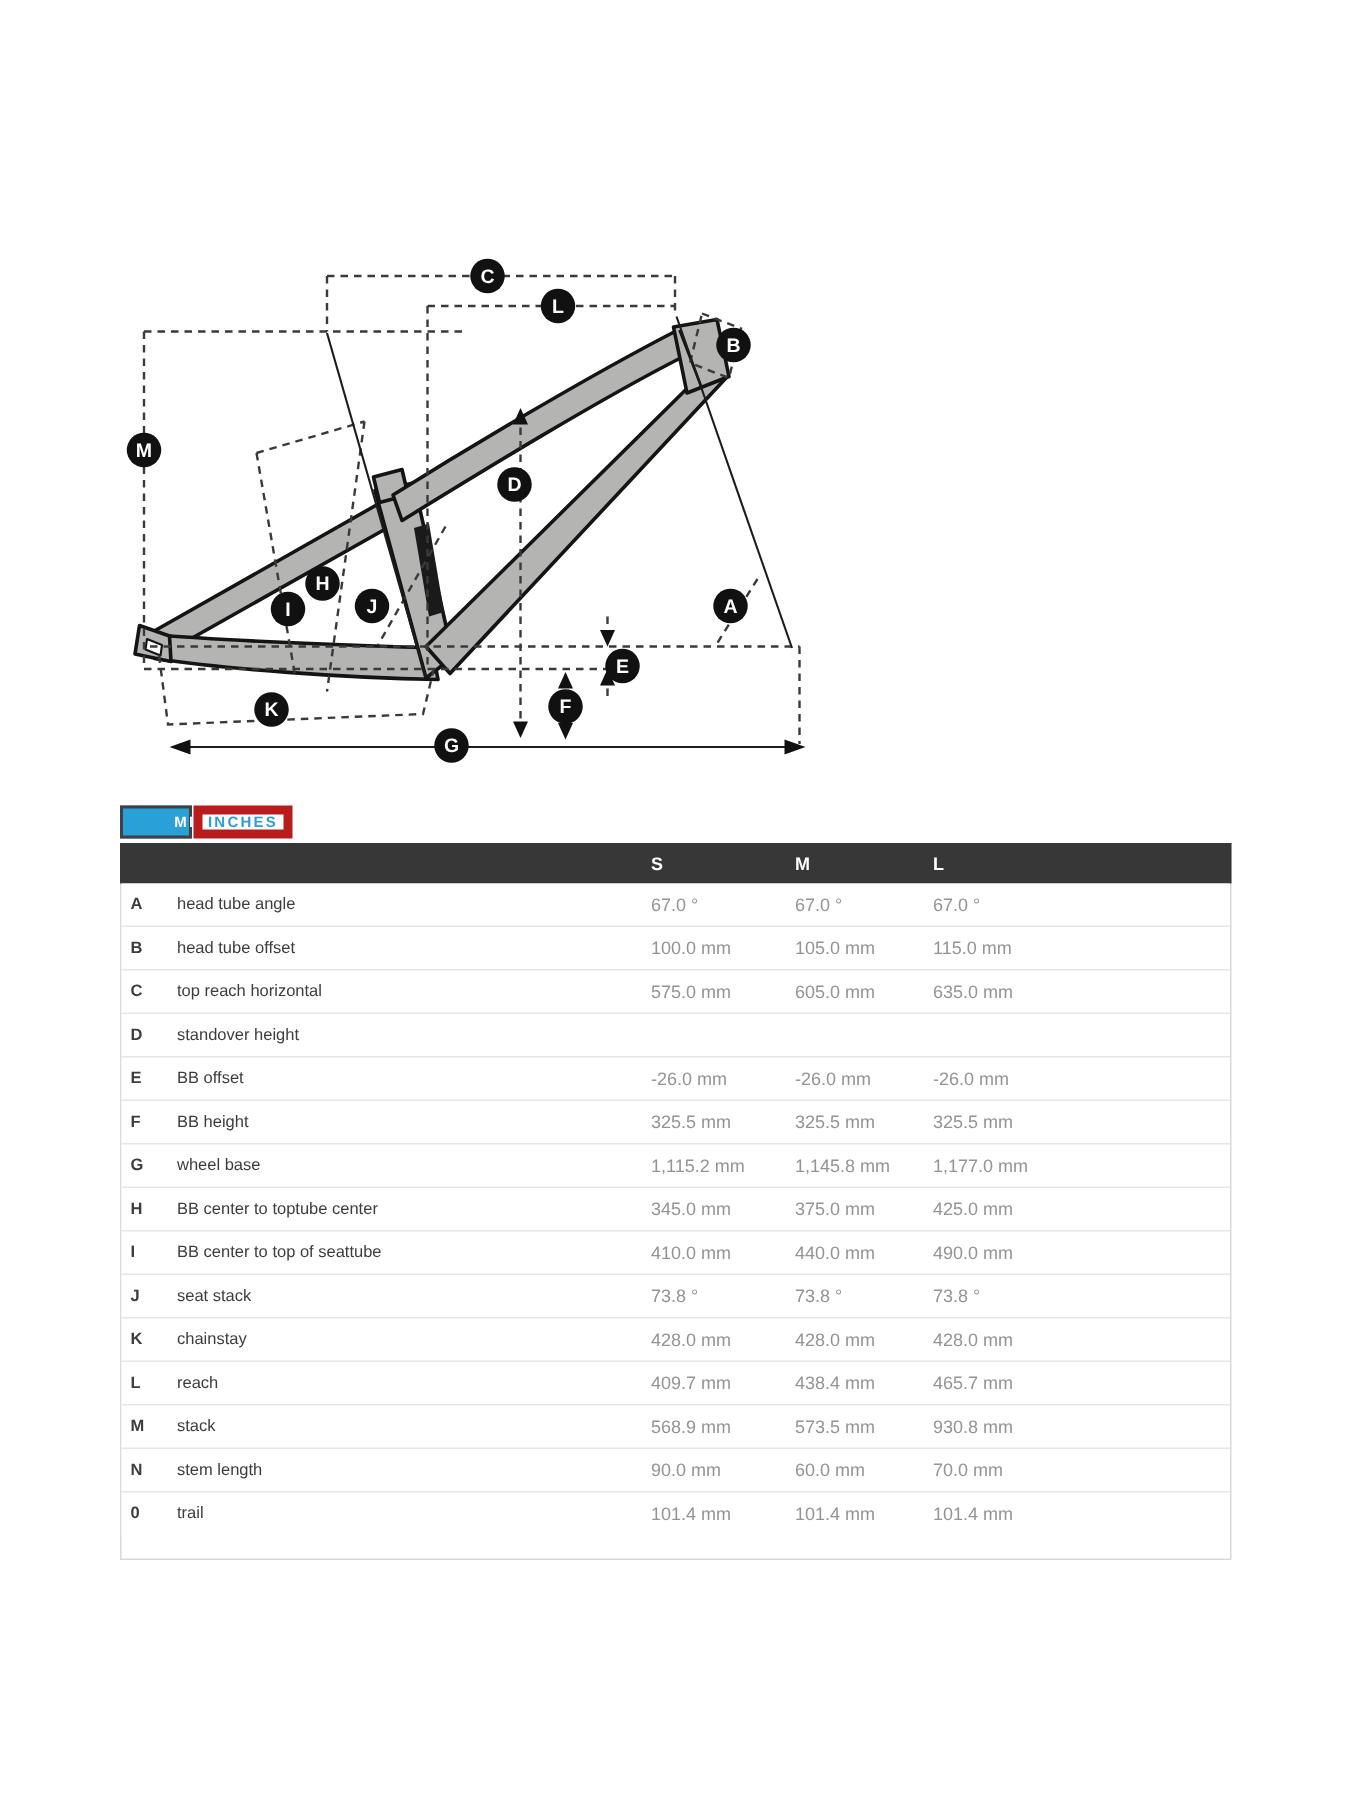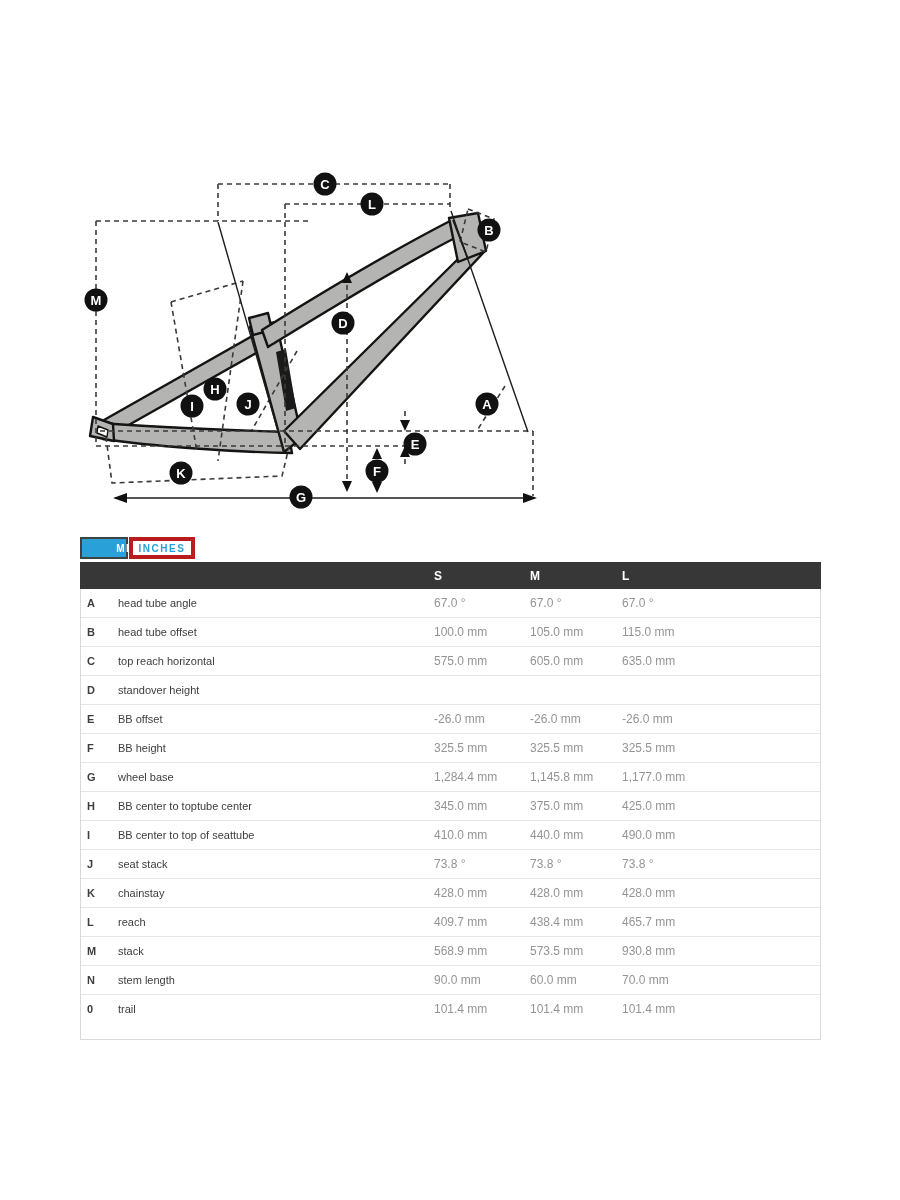--- a/index.html
+++ b/index.html
@@ -5,21 +5,21 @@
   html,body{margin:0;padding:0;background:#fff;}
   #stage{position:relative;width:900px;height:1200px;background:#fff;overflow:hidden;
          font-family:"Liberation Sans",sans-serif;}
   
   #geo-svg{position:absolute;left:0;top:0;}
   
   .tabs{position:absolute;left:80px;top:537px;display:flex;align-items:stretch;height:22px;}
   .tab{display:flex;align-items:center;justify-content:center;font-size:10px;font-weight:bold;
        letter-spacing:1.5px;cursor:pointer;box-sizing:border-box;}
   .tab.active{background:#2aa0d8;color:#fff;width:40px;border:2px solid #404040;padding-left:44px;}
-  .tab.inactive{background:#fff;color:#2aa0d8;width:66px;border:4px solid #b91c1c;margin-left:1px;}
+  .tab.inactive{background:#fff;color:#2aa0d8;width:66px;border:6px solid #b91c1c;margin-left:1px;}
   
   .geo-table{position:absolute;left:80px;top:562px;width:741px;box-sizing:border-box;
              border:1px solid #d9d9d9;background:#fff;padding-bottom:16px;}
   .trow,.thead{display:grid;grid-template-columns:31px 316px 96px 92px 1fr;
                align-items:center;padding-left:6px;}
   .thead{height:27px;background:#373737;color:#fff;font-size:12px;font-weight:bold;
          letter-spacing:.5px;margin:-1px -1px 0 -1px;padding-left:7px;}
   .trow{height:28px;background:#fff;}
   .trow + .trow{border-top:1px solid #e6e6e6;}
   .c-letter{font-size:11px;font-weight:bold;color:#3d3d3d;}
@@ -200,21 +200,21 @@
         <div class="trow">
           <div class="c-letter">F</div>
           <div class="c-name">BB height</div>
           <div class="c-val">325.5 mm</div>
           <div class="c-val">325.5 mm</div>
           <div class="c-val">325.5 mm</div>
         </div>
         <div class="trow">
           <div class="c-letter">G</div>
           <div class="c-name">wheel base</div>
-          <div class="c-val">1,284.4 mm</div>
+          <div class="c-val">1,115.2 mm</div>
           <div class="c-val">1,145.8 mm</div>
           <div class="c-val">1,177.0 mm</div>
         </div>
         <div class="trow">
           <div class="c-letter">H</div>
           <div class="c-name">BB center to toptube center</div>
           <div class="c-val">345.0 mm</div>
           <div class="c-val">375.0 mm</div>
           <div class="c-val">425.0 mm</div>
         </div>

